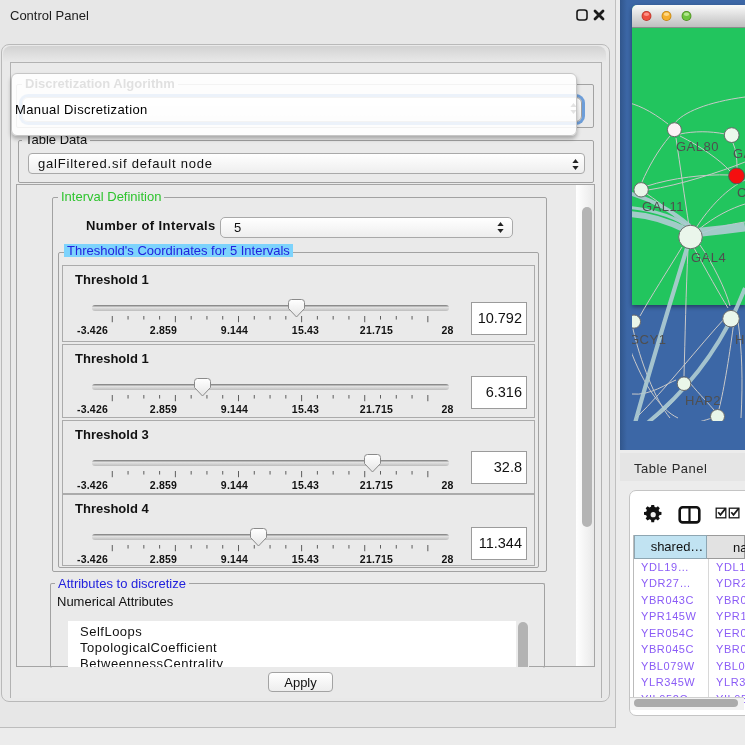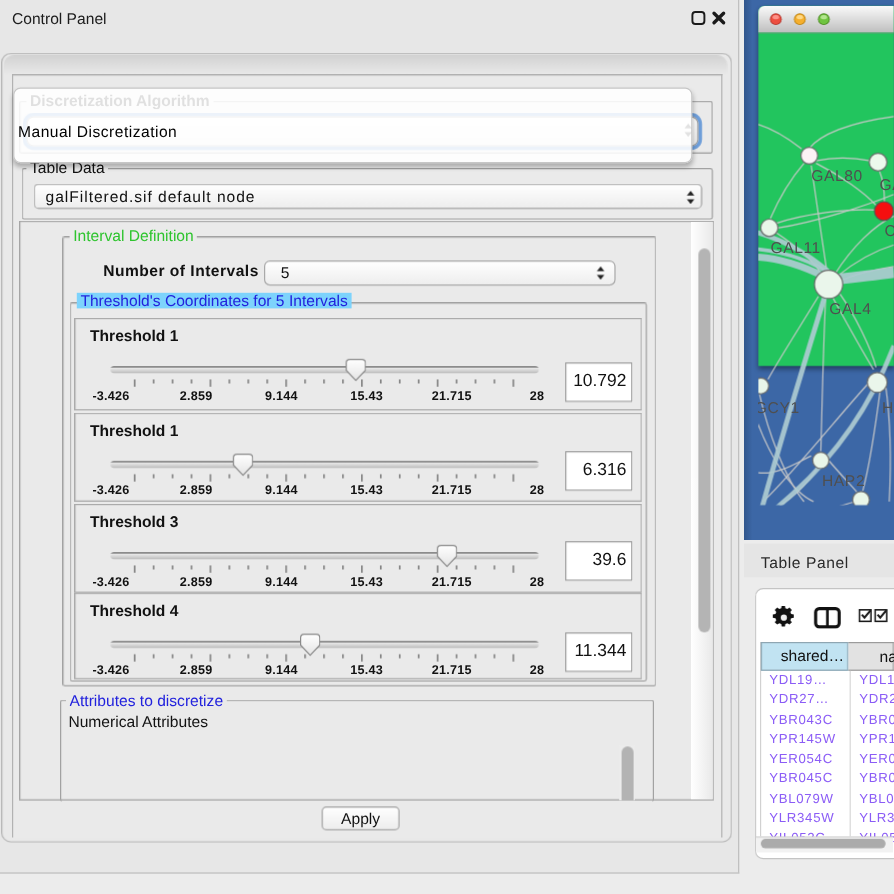--- a/index.html
+++ b/index.html
@@ -203,21 +203,21 @@
         <svg class="thumb" style="left:300.9px" width="17" height="19" viewBox="0 0 17 19">
           <path d="M3.5,0.5 L13.5,0.5 Q16.5,0.5 16.5,3.5 L16.5,9.5 L8.5,18 L0.5,9.5 L0.5,3.5 Q0.5,0.5 3.5,0.5 Z" fill="url(#tg2)" stroke="#8a8a8a"></path>
           <defs>
             <linearGradient id="tg2" x1="0" y1="0" x2="0" y2="1">
               <stop offset="0" stop-color="#ffffff"></stop>
               <stop offset="0.5" stop-color="#f2f2f2"></stop>
               <stop offset="1" stop-color="#e4e4e4"></stop>
             </linearGradient>
           </defs>
         </svg>
-        <div class="vbox" style="top:30px"><span>39.6</span></div>
+        <div class="vbox" style="top:30px"><span>32.8</span></div>
       </div>
       <div class="thpanel" style="top:494px;height:70px">
         <div class="thlabel">Threshold 4</div>
         <div class="track"></div>
         <svg class="ticks" width="357" height="9" viewBox="0 0 357 9">
           <line x1="0.5" y1="0" x2="0.5" y2="7" stroke="#4a4a4a" stroke-width="1"></line>
           <line x1="18.25" y1="0" x2="18.25" y2="4" stroke="#4a4a4a" stroke-width="1"></line>
           <line x1="36" y1="0" x2="36" y2="4" stroke="#4a4a4a" stroke-width="1"></line>
           <line x1="53.75" y1="0" x2="53.75" y2="4" stroke="#4a4a4a" stroke-width="1"></line>
           <line x1="71.5" y1="0" x2="71.5" y2="7" stroke="#4a4a4a" stroke-width="1"></line>
@@ -256,20 +256,25 @@
             </linearGradient>
           </defs>
         </svg>
         <div class="vbox" style="top:32px"><span>11.344</span></div>
       </div>
     </div>
 
   <div class="grp" style="left:50px;top:583px;width:493px;height:84px;border-bottom:none"></div>
   <div class="gtitle" style="left:55px;top:577px;color:#2222dd;background:#eaeaea"><span>Attributes to discretize</span></div>
   <div class="abs" style="left:57px;top:594px;font-size:13px;font-weight:normal;color:#111">Numerical Attributes</div>
+  <div class="abs" style="left:68px;top:621px;width:448px;height:46px;background:#ffffff;overflow:hidden">
+    <div class="abs" style="left:12px;top:3px;font-size:13px;color:#111;letter-spacing:0.5px">SelfLoops</div>
+    <div class="abs" style="left:12px;top:19px;font-size:13px;color:#111;letter-spacing:0.5px">TopologicalCoefficient</div>
+    <div class="abs" style="left:12px;top:35px;font-size:13px;color:#111;letter-spacing:0.5px">BetweennessCentrality</div>
+  </div>
   <div class="abs" style="left:516px;top:621px;width:13px;height:46px;background:#ececec"></div>
   <div class="abs" style="left:518px;top:622px;width:10px;height:45px;background:#b3b3b3;border-radius:5px 5px 0 0"></div>
 
   <div class="abs" style="left:268px;top:672px;width:65px;height:20px;background:linear-gradient(#ffffff,#ededed);border:1px solid #a3a3a3;border-radius:4px;font-size:13px;color:#111;text-align:center;line-height:19px;box-sizing:border-box"><span>Apply</span></div>
 
 
   <div class="abs" style="left:11px;top:73px;width:566px;height:63px;background:rgba(255,255,255,0.87);border:1px solid #c6c6c6;border-radius:6px;box-shadow:0 3px 4px rgba(0,0,0,0.28);box-sizing:border-box"></div>
   <div class="abs" style="left:15px;top:102px;font-size:13px;font-weight:normal;color:#000;letter-spacing:0.4px">Manual Discretization</div>
 </div>
 

